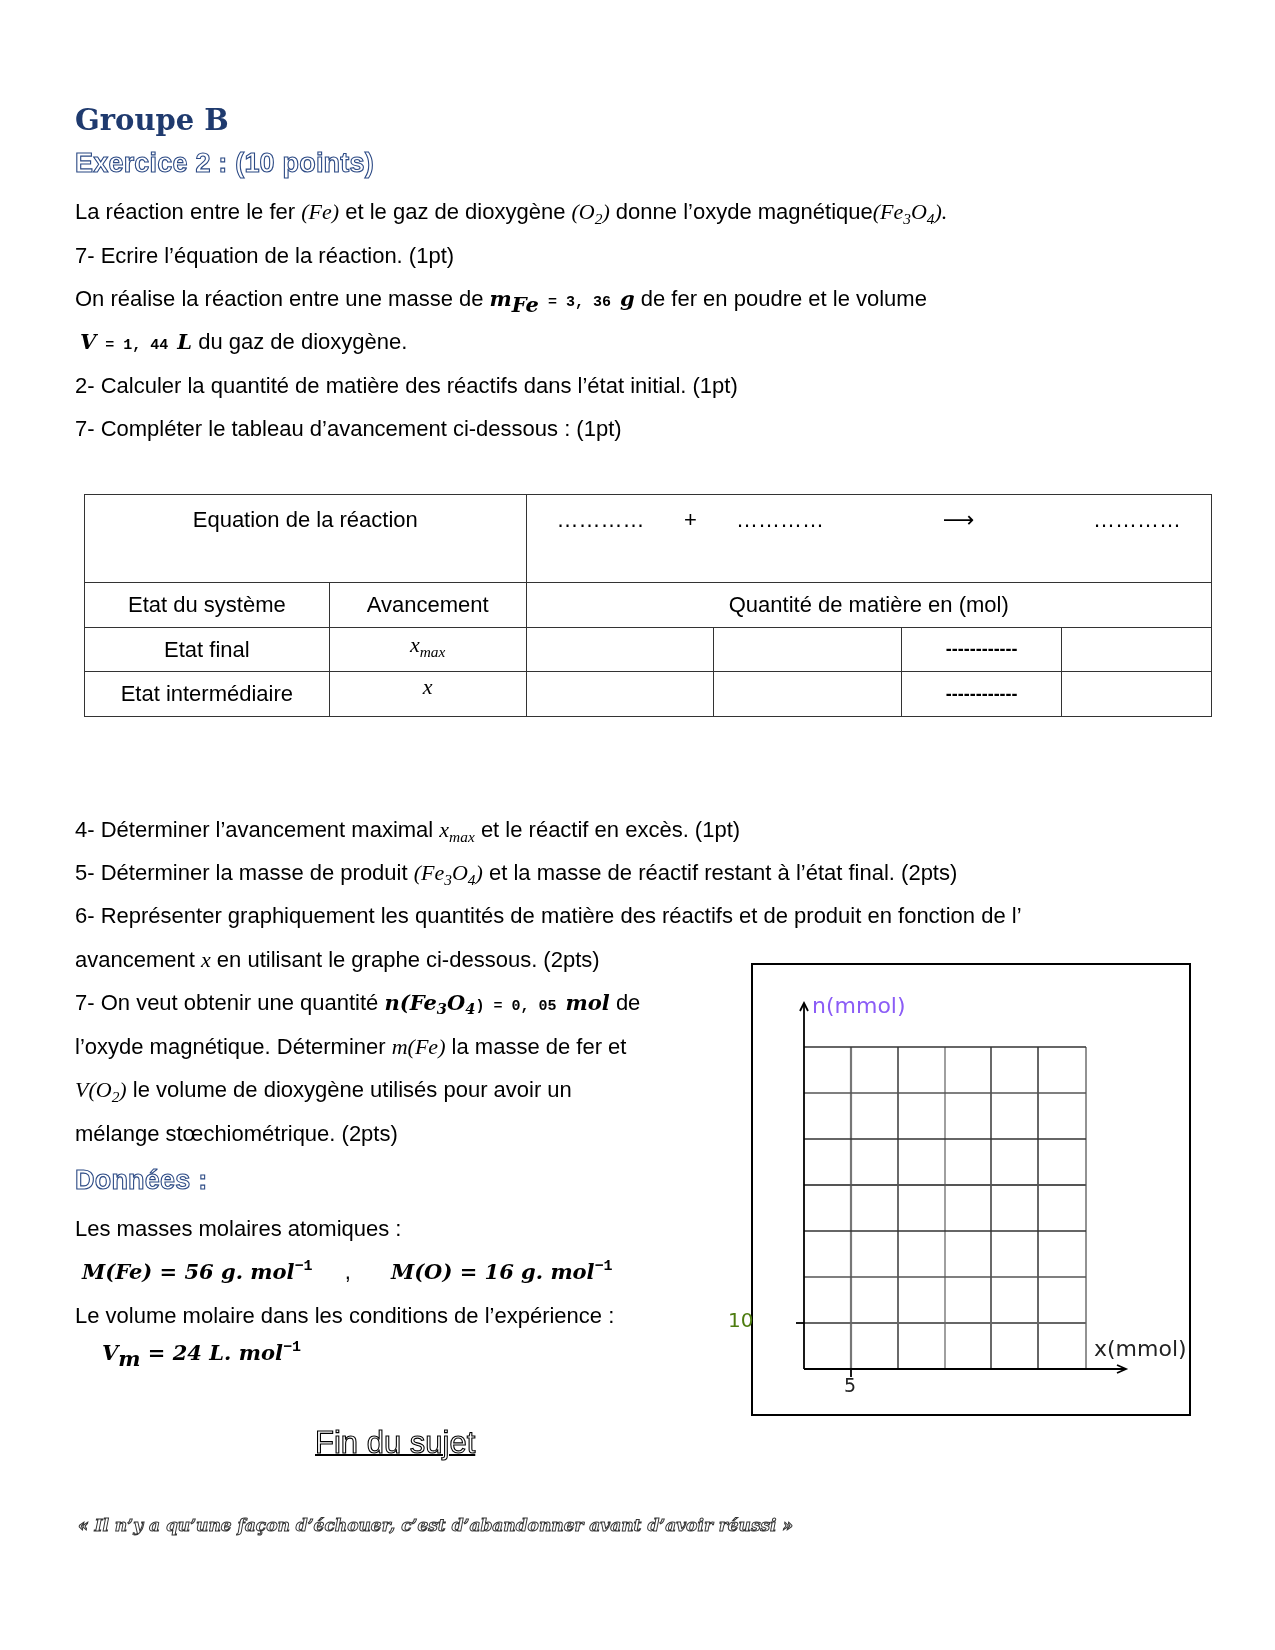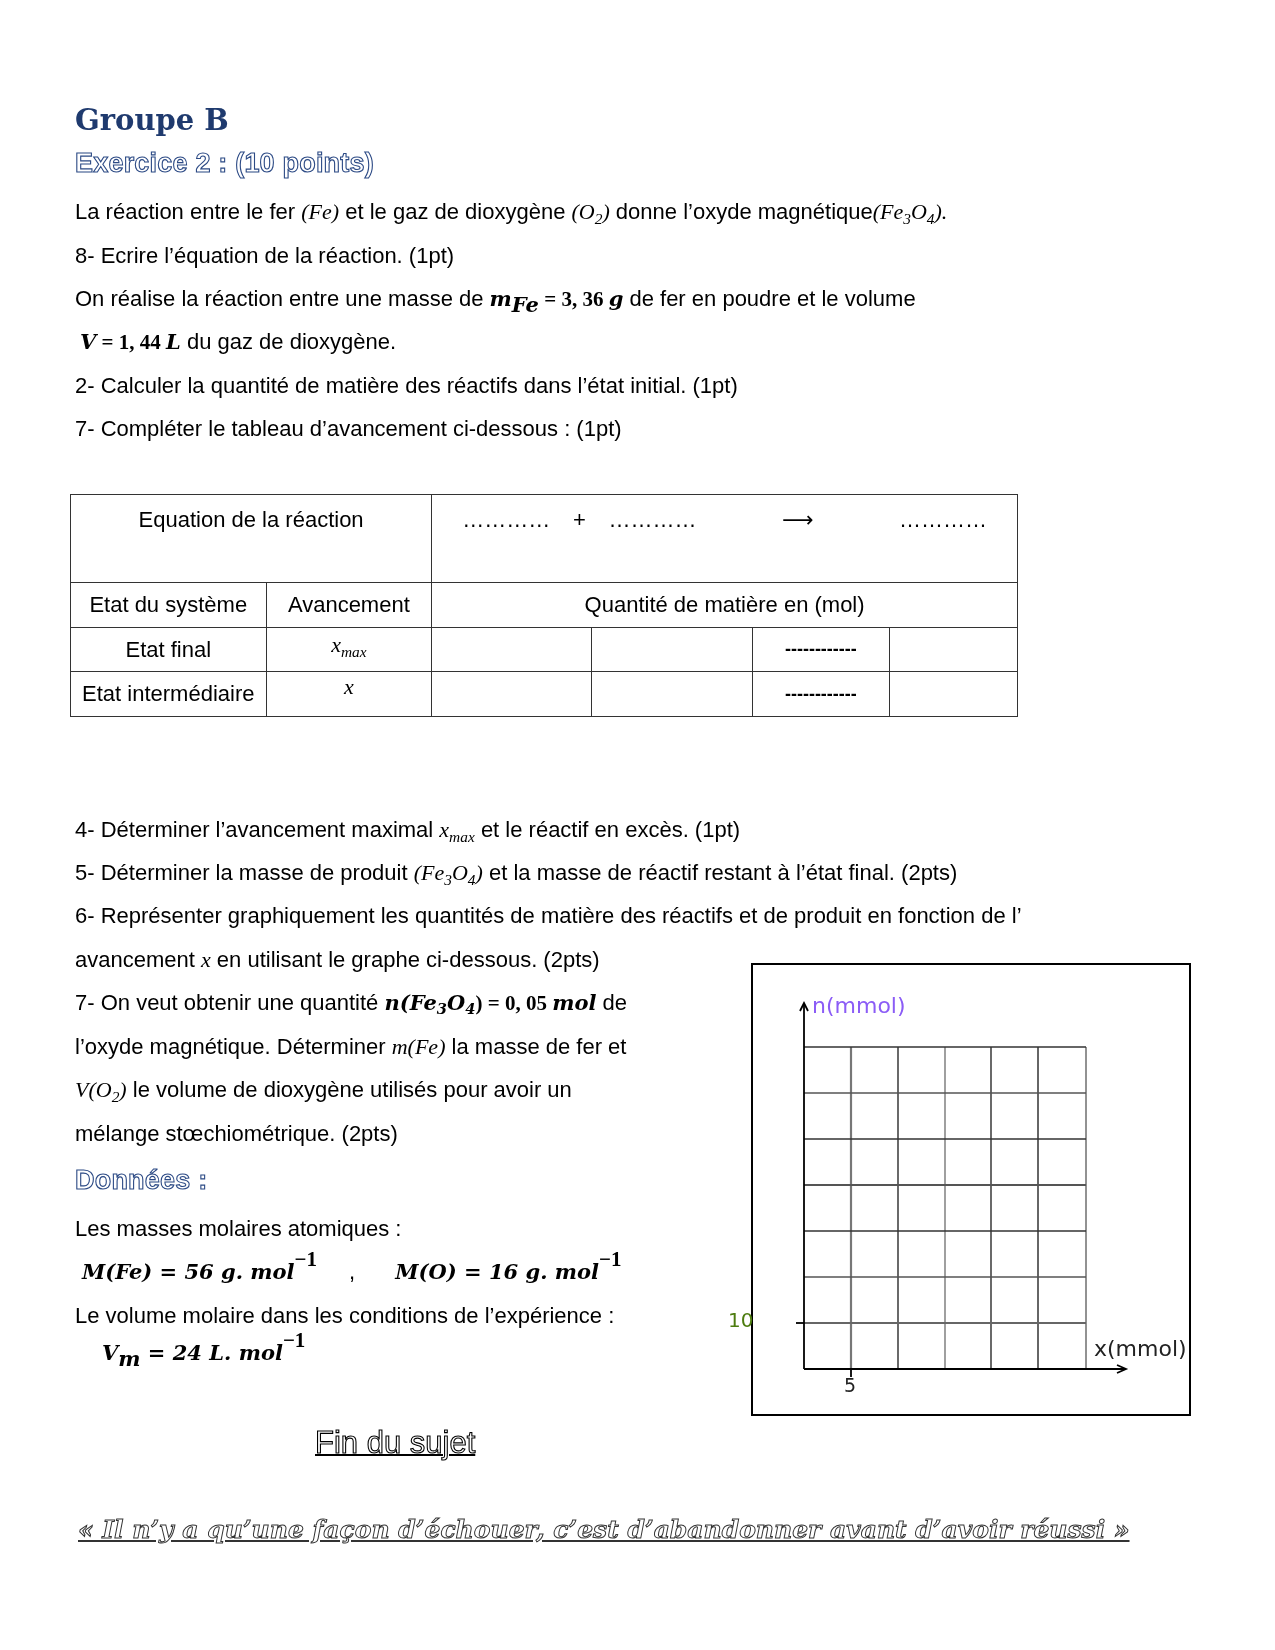--- a/index.html
+++ b/index.html
@@ -2,48 +2,48 @@
 <html><head>
 <meta charset="utf-8">
 <style>
   html, body { margin:0; padding:0; background:#ffffff; }
   body { width:1275px; height:1650px; position:relative; overflow:hidden;
          font-family:"Liberation Sans", sans-serif; color:#000; }
   .abs { position:absolute; }
   .line { position:absolute; left:75px; font-size:22px; line-height:26px; white-space:nowrap; }
   .math { font-family:"Liberation Serif", serif; font-style:italic; }
   .mathb { font-family:"DejaVu Serif", serif; font-weight:bold; font-style:italic; font-size:21px; }
-  .mathbn { font-family:Liberation Serif, serif; font-weight:bold; font-size:21px; }
+  .mathbn { font-family:Liberation Mono, monospace; font-weight:bold; font-size:15px; }
   sub { font-size:0.7em; vertical-align:-0.3em; line-height:0; }
   sup { font-size:0.7em; vertical-align:0.6em; line-height:0; }
   .groupe { position:absolute; left:75px; top:103px; font-family:"DejaVu Serif", serif; font-weight:bold;
             font-size:29px; color:#1f3a6e; }
   .outline-title { font-family:"Liberation Sans", sans-serif; font-weight:bold; font-size:27px;
             color:#ffffff; -webkit-text-stroke:1.1px #2c4a85; letter-spacing:0.2px; }
-  table.av { position:absolute; left:70px; top:494px; border-collapse:collapse; width:948px;
+  table.av { position:absolute; left:84px; top:494px; border-collapse:collapse; width:1128px;
              font-size:22px; }
   table.av td { border:1.5px solid #333; text-align:center; padding:0; }
   .dash { letter-spacing:0px; font-size:18px; font-weight:bold; }
   .fin { position:absolute; left:315px; top:1425px; font-size:31px; color:#fff;
          -webkit-text-stroke:1.1px #000; text-decoration:underline; text-decoration-color:#000;
          text-decoration-thickness:2px; font-family:"Liberation Sans", sans-serif; }
   .quote { position:absolute; left:78px; top:1515px; font-family:"DejaVu Serif", serif; font-style:italic;
-           font-weight:bold; font-size:25px; color:#fff; -webkit-text-stroke:1px #333; white-space:nowrap;text-decoration:underline; }
+           font-weight:bold; font-size:17px; color:#fff; -webkit-text-stroke:1px #333; white-space:nowrap; }
 </style>
 </head>
 <body>
 
 <div class="groupe">Groupe B</div>
 <div class="abs outline-title" style="left:75px; top:148px;">Exercice 2 : (10 points)</div>
 
 <div class="line" style="top:199px;">
   <span>La réaction entre le fer </span><span class="math">(Fe)</span><span> et le gaz de dioxygène </span><span class="math"><span>(O</span><sub>2</sub><span>)</span></span><span> donne l’oxyde magnétique</span><span class="math"><span>(Fe</span><sub>3</sub><span>O</span><sub>4</sub><span>).</span></span>
 </div>
 
-<div class="line" style="top:243px;">8- Ecrire l’équation de la réaction. (1pt)</div>
+<div class="line" style="top:243px;">7- Ecrire l’équation de la réaction. (1pt)</div>
 
 <div class="line" style="top:286px;">
   <span>On réalise la réaction entre une masse de </span><span class="mathb">m</span><sub class="mathb">Fe</sub><span class="mathbn"> = 3, 36 </span><span class="mathb">g</span><span> de fer en poudre et le volume</span>
 </div>
 
 <div class="line" style="top:329px; left:80px;">
   <span class="mathb">V</span><span class="mathbn"> = 1, 44 </span><span class="mathb">L</span><span>  du gaz de dioxygène.</span>
 </div>
 
 <div class="line" style="top:373px;">2- Calculer la quantité de matière des réactifs dans l’état initial. (1pt)</div>

